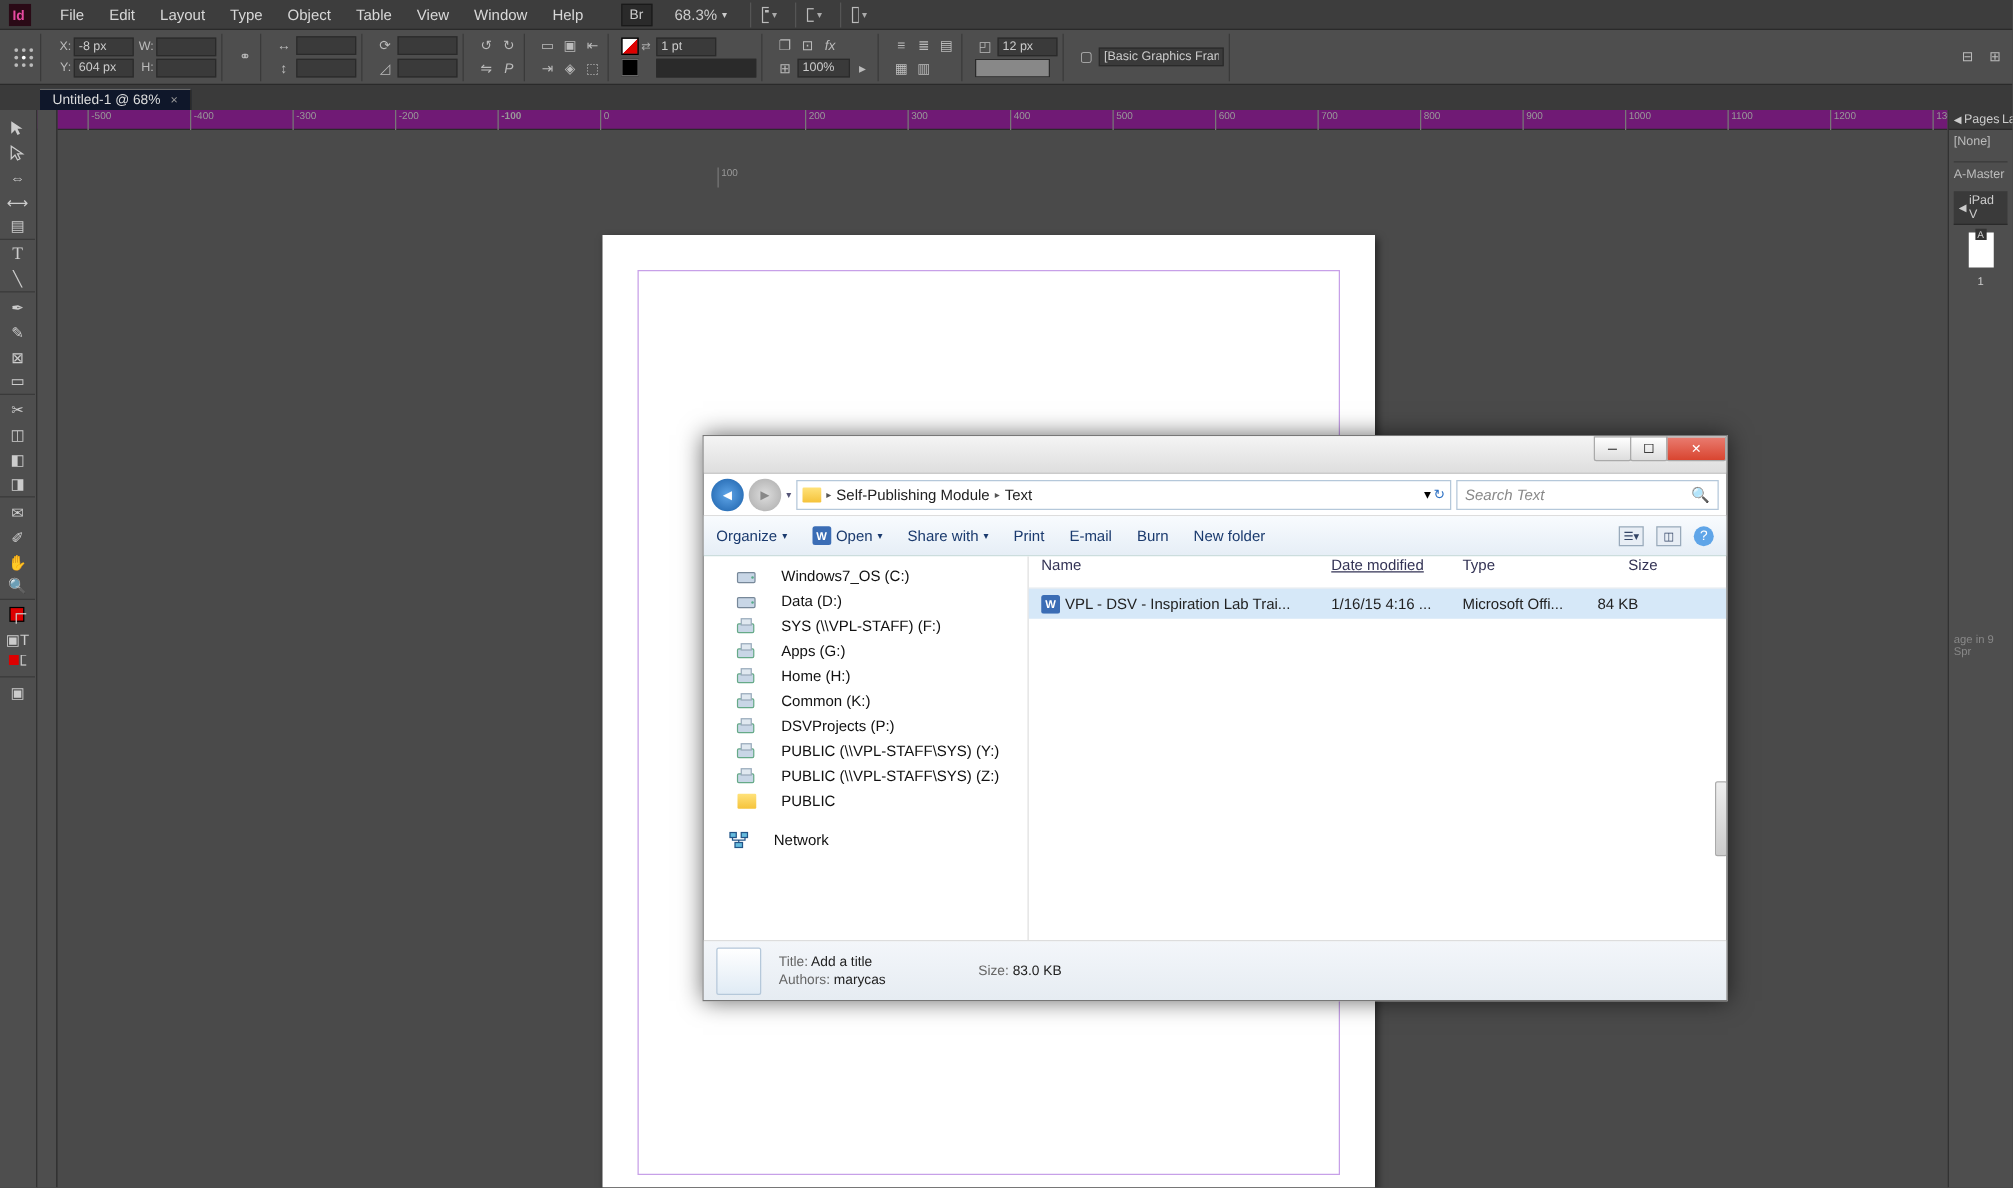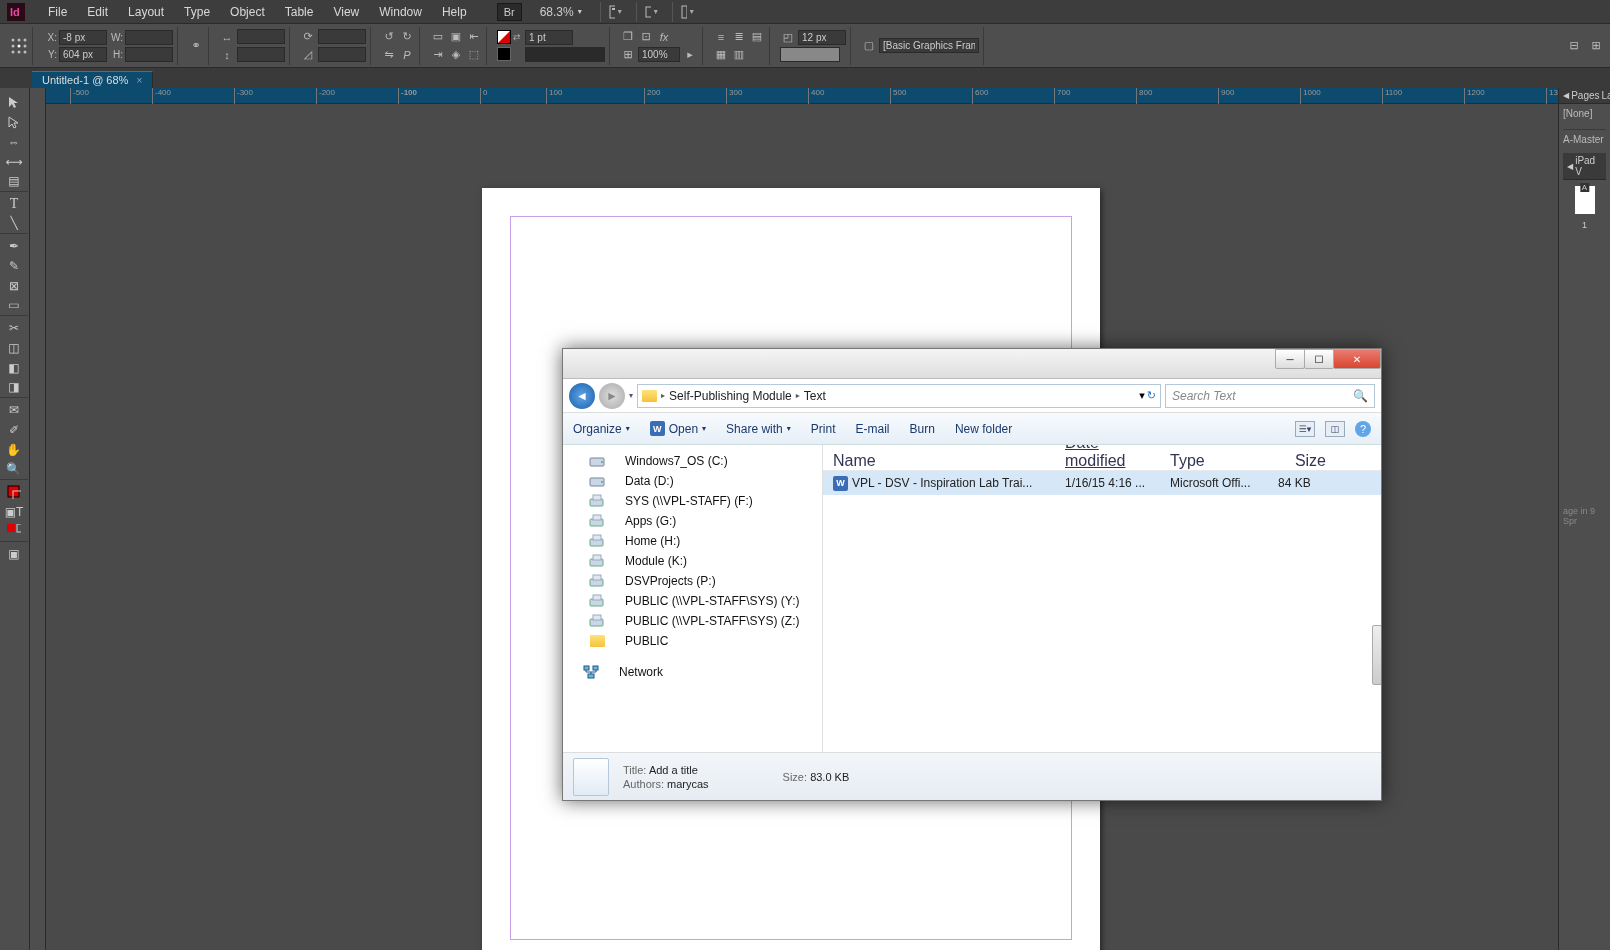--- a/index.html
+++ b/index.html
@@ -26,32 +26,32 @@
 .ctrl-input { background:#3a3a3a; border:1px solid #2a2a2a; color:#ccc; font-size:10px; padding:1px 3px; width:48px; height:15px;}
 .ctrl-input.wide { width:62px;}
 .ctrl-input.wider { width:100px;}
 .icon16 { width:16px; height:16px; display:flex; align-items:center; justify-content:center; font-size:11px; color:#bbb;}
 .swatch-red { width:14px;height:14px; background:linear-gradient(135deg,#fff 49%,#d00 51%); border:1px solid #000;}
 .swatch-blk { width:14px;height:14px; background:#000; border:1px solid #666;}
 .swap { width:10px; font-size:9px; color:#aaa;}
 
 
 .tabbar { height:20px; background:#3a3a3a; display:flex; align-items:flex-end; }
-.doc-tab { background:#0c4a6e; padding:2px 10px; font-size:11px; color:#ddd; border-top:1px solid #666; border-right:1px solid #2a2a2a; display:flex; align-items:center; gap:8px; margin-left:32px;}
+.doc-tab { background:#0f172a; padding:2px 10px; font-size:11px; color:#ddd; border-top:1px solid #666; border-right:1px solid #2a2a2a; display:flex; align-items:center; gap:8px; margin-left:32px;}
 .doc-tab .x { font-size:10px; color:#999;}
 
 
 .workspace { position:absolute; top:88px; left:0; right:0; bottom:0; display:flex;}
 .toolbar-left { width:30px; background:#4e4e4e; border-right:1px solid #2a2a2a; display:flex; flex-direction:column; padding-top:4px;}
 .tool { width:28px; height:20px; display:flex; align-items:center; justify-content:center; color:#ccc; font-size:12px; cursor:default;}
 .tool.sep { border-bottom:1px solid #3a3a3a; margin-bottom:2px; padding-bottom:2px;}
 .tool svg { width:14px; height:14px; }
 
 .canvas-area { flex:1; background:#4a4a4a; position:relative; overflow:hidden;}
-.ruler-top { position:absolute; top:0; left:0; right:0; height:16px; background:#0c4a6e; border-bottom:1px solid #2a2a2a;}
+.ruler-top { position:absolute; top:0; left:0; right:0; height:16px; background:#701a75; border-bottom:1px solid #2a2a2a;}
 .ruler-tick { position:absolute; top:0; height:16px; border-left:1px solid #777; font-size:8px; color:#999; padding-left:2px;}
 .ruler-left { position:absolute; top:0; left:0; bottom:0; width:16px; background:#4e4e4e; border-right:1px solid #2a2a2a;}
 .page { position:absolute; background:#fff; width:618px; height:780px; top:100px; left:452px; box-shadow:2px 2px 6px rgba(0,0,0,0.5);}
 .margin-box { position:absolute; border:1px solid #c7a0e8; top:28px; left:28px; right:28px; bottom:28px;}
 
 .panel-right { width:52px; background:#4e4e4e; border-left:1px solid #2a2a2a; }
 .panel-tab { background:#3a3a3a; font-size:10px; padding:2px 4px; color:#ccc; border-bottom:1px solid #2a2a2a; display:flex; align-items:center; gap:2px;}
 .panel-body { padding:4px; font-size:10px; color:#bbb;}
 .page-thumb { width:20px; height:28px; background:#fff; margin:6px auto; position:relative;}
 .page-thumb .a { position:absolute; top:-3px; left:50%; transform:translateX(-50%); font-size:8px; background:#333; padding:0 2px; color:#ccc;}
@@ -77,21 +77,21 @@
 .tb-item { display:flex; align-items:center; gap:4px;}
 .tb-item .tri { font-size:8px;}
 .tb-right { margin-left:auto; display:flex; gap:10px; align-items:center;}
 .view-ico { width:20px; height:16px; border:1px solid #9ab; background:#e8eef5; display:flex; align-items:center; justify-content:center; font-size:9px; color:#346;}
 .exp-body { flex:1; display:flex; overflow:hidden;}
 .nav-pane { width:260px; border-right:1px solid #e0e0e0; padding:6px 0; overflow:auto;}
 .nav-item { display:flex; align-items:center; gap:20px; padding:3px 10px 3px 26px; font-size:12px; color:#111;}
 .nav-item.net { padding-top:14px; padding-left:20px; font-size:12px;}
 .drive-ico { width:16px; height:14px; display:flex; align-items:center; justify-content:center; font-size:11px;}
 .file-pane { flex:1; display:flex; flex-direction:column; position:relative;}
-.col-head { height:26px; border-bottom:1px solid #e4e9ee; display:flex; align-items:flex-end; font-size:16px; color:#335;}
+.col-head { height:26px; border-bottom:1px solid #e4e9ee; display:flex; align-items:flex-start; font-size:12px; color:#335;}
 .col { padding:0 10px;}
 .col.name{ width:232px;} .col.date{width:105px;text-decoration:underline;} .col.type{width:108px;} .col.size{width:68px; text-align:right;}
 .file-row { height:24px; display:flex; align-items:center; background:#d6e8f8; font-size:12px; color:#222;}
 .file-row .cell{ padding:0 10px;}
 .file-row .name{ width:232px; display:flex; align-items:center; gap:4px; overflow:hidden;}
 .file-row .date{ width:105px;} .file-row .type{ width:108px;} .file-row .size{ width:68px; }
 .exp-status { height:48px; border-top:1px solid #ddd; background:linear-gradient(#f3f6fa,#e6ecf2); display:flex; align-items:center; padding:4px 10px; gap:14px; font-size:11px;}
 .doc-ico { width:36px; height:38px; background:linear-gradient(#fff,#e0ebf5); border:1px solid #b5c8da; border-radius:2px;}
 .status-col { display:flex; flex-direction:column; gap:2px;}
 .status-file { font-size:12px; color:#111;}
@@ -331,21 +331,21 @@
   </div>
 
   <div class="canvas-area">
     <div class="ruler-top" id="rulerTop">
         <div class="ruler-tick" style="left: 40px;">-500</div>
         <div class="ruler-tick" style="left: 122px;">-400</div>
         <div class="ruler-tick" style="left: 204px;">-300</div>
         <div class="ruler-tick" style="left: 286px;">-200</div>
         <div class="ruler-tick" style="left: 368px; font-weight: bold;">-100</div>
         <div class="ruler-tick" style="left: 450px;">0</div>
-        <div class="ruler-tick" style="left: 516px;">100</div>
+        <div class="ruler-tick" style="left: 544px; margin-top: 46px;">100</div>
         <div class="ruler-tick" style="left: 614px;">200</div>
         <div class="ruler-tick" style="left: 696px;">300</div>
         <div class="ruler-tick" style="left: 778px;">400</div>
         <div class="ruler-tick" style="left: 860px;">500</div>
         <div class="ruler-tick" style="left: 942px;">600</div>
         <div class="ruler-tick" style="left: 1024px;">700</div>
         <div class="ruler-tick" style="left: 1106px;">800</div>
         <div class="ruler-tick" style="left: 1188px;">900</div>
         <div class="ruler-tick" style="left: 1270px;">1000</div>
         <div class="ruler-tick" style="left: 1352px;">1100</div>
@@ -481,21 +481,21 @@
           </span>
           <span>Home (H:)</span>
         </div>
         <div class="nav-item">
           <span class="drive-ico">
             <svg width="16" height="14">
               <rect x="1" y="5" width="13" height="7" rx="1" fill="#c8d6e6" stroke="#6a8"></rect>
               <rect x="4" y="1" width="8" height="5" fill="#dfe8f0" stroke="#9ab"></rect>
             </svg>
           </span>
-          <span>Module (K:)</span>
+          <span>Common (K:)</span>
         </div>
         <div class="nav-item">
           <span class="drive-ico">
             <svg width="16" height="14">
               <rect x="1" y="5" width="13" height="7" rx="1" fill="#c8d6e6" stroke="#6a8"></rect>
               <rect x="4" y="1" width="8" height="5" fill="#dfe8f0" stroke="#9ab"></rect>
             </svg>
           </span>
           <span>DSVProjects (P:)</span>
         </div>

